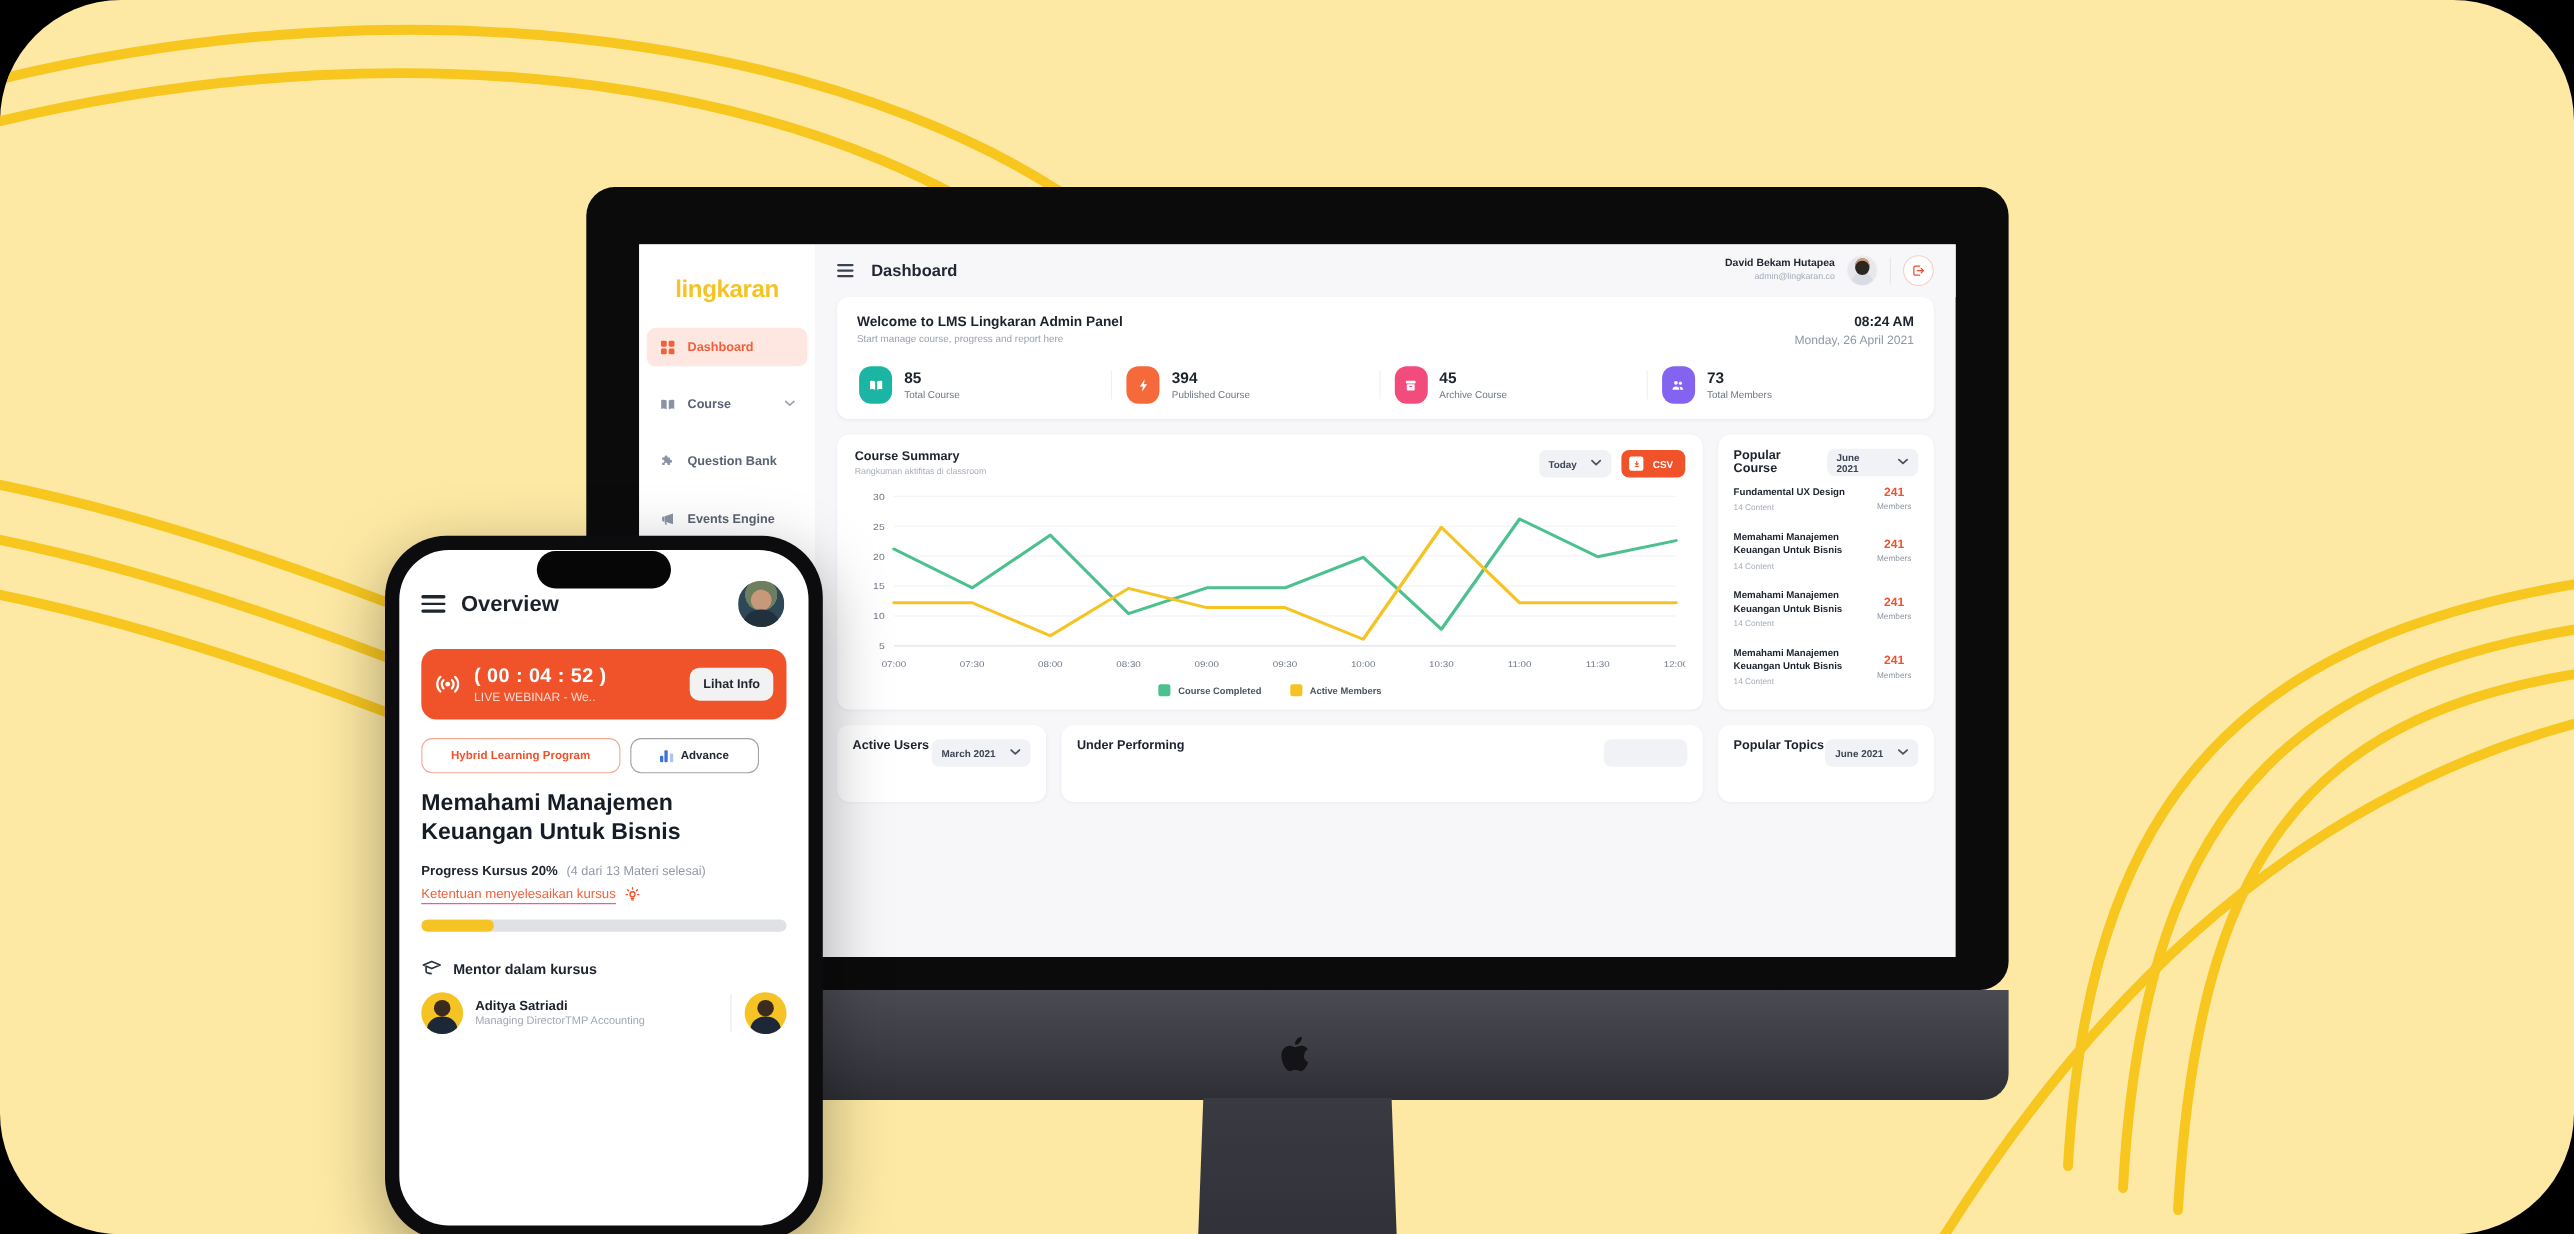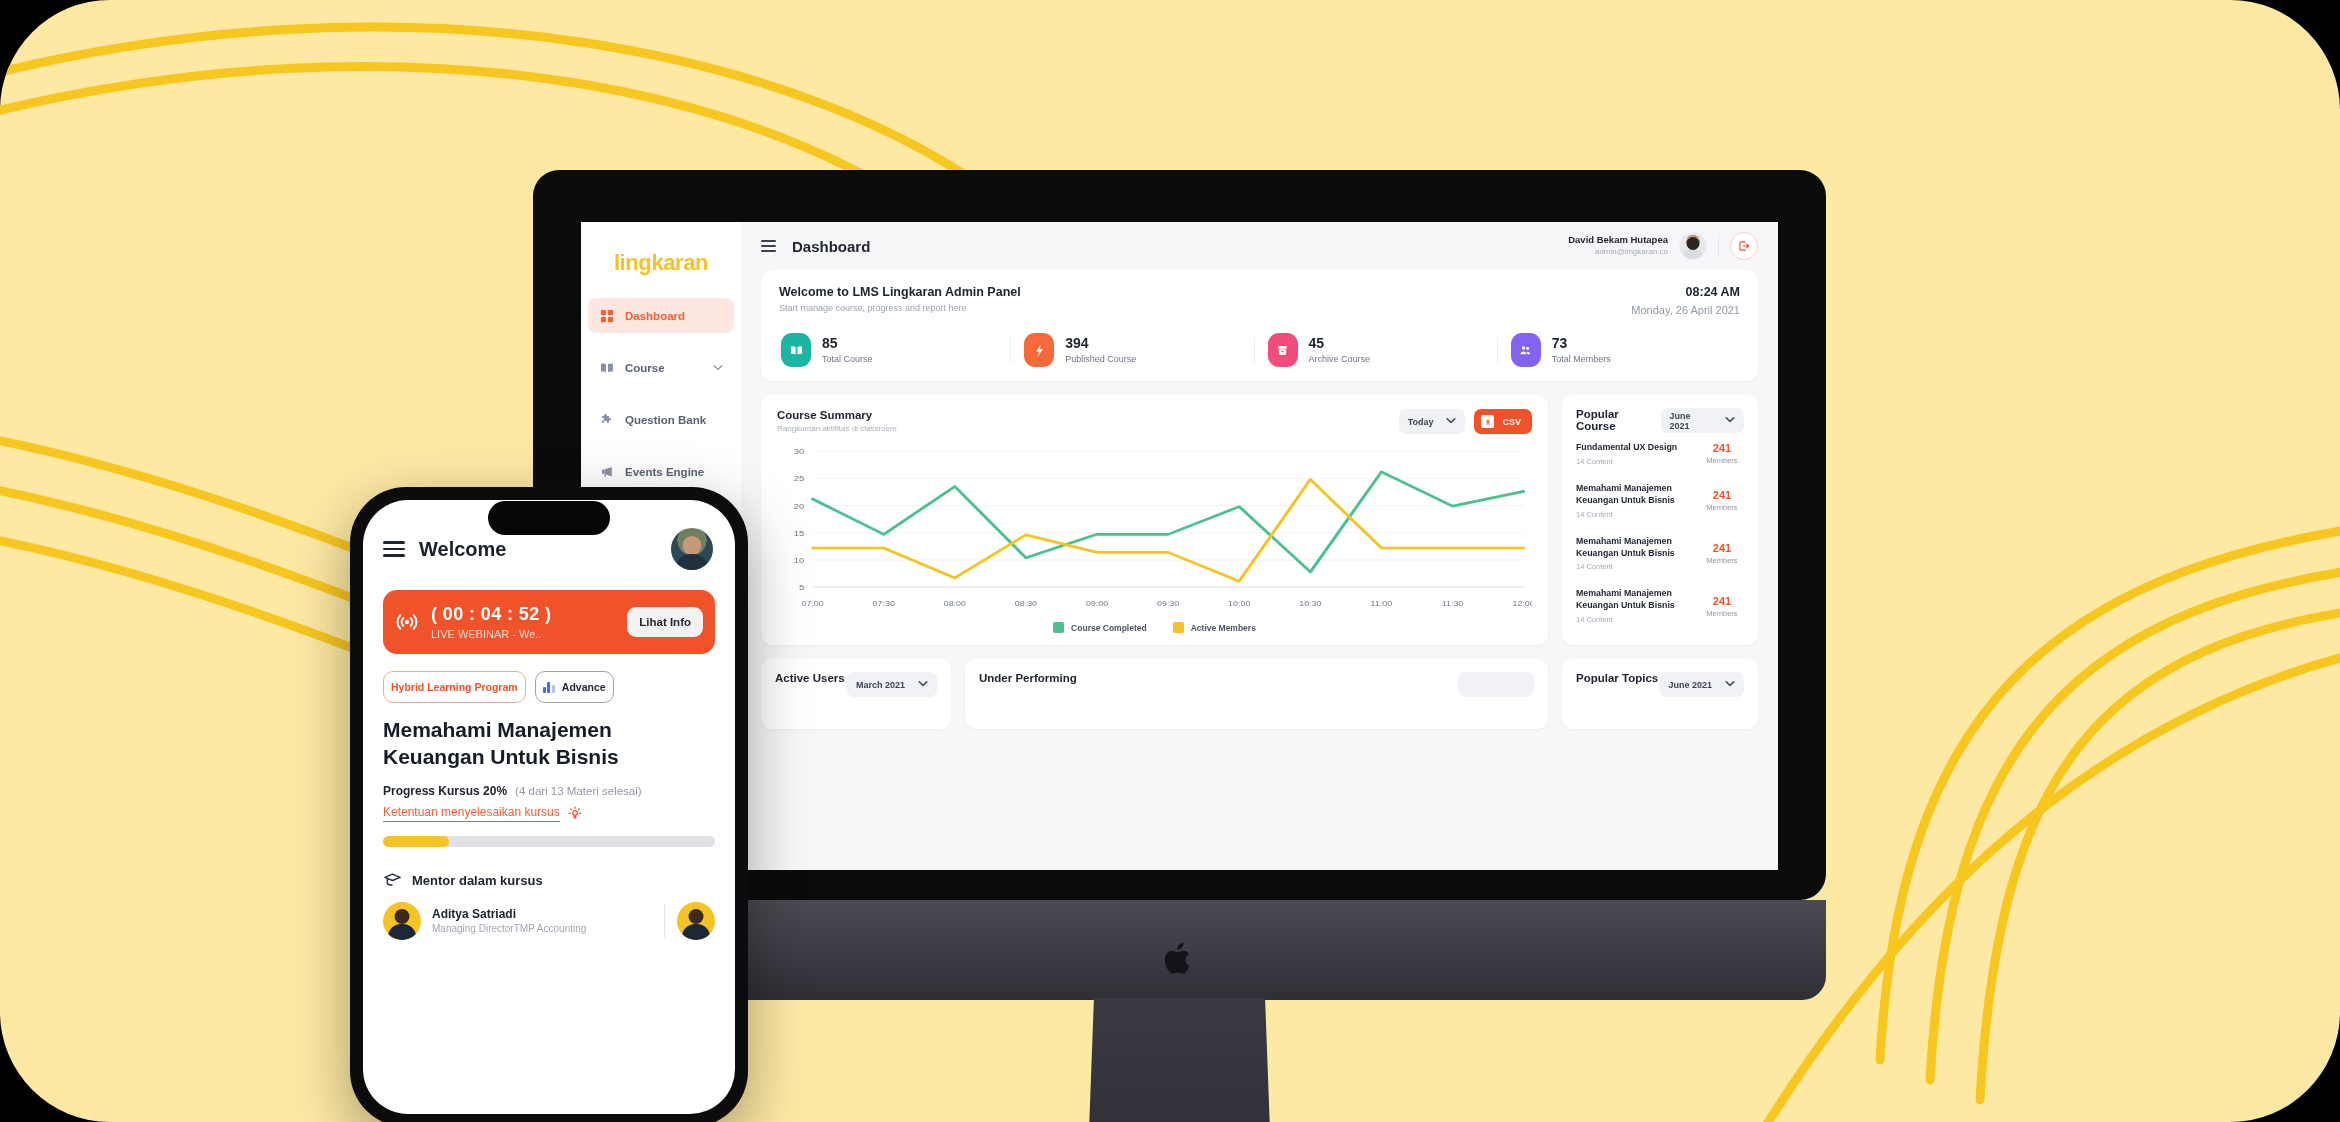--- a/index.html
+++ b/index.html
@@ -176,21 +176,21 @@
     margin: 18px 20px 0; background:#F0522A; border-radius:14px;
     display:flex; align-items:center; gap:12px; padding: 14px 12px;
   }
   .wb-ico { width:24px; height:24px; color:#fff; flex:0 0 24px; }
   .wb-text { flex:1; min-width:0; }
   .wb-timer { font-size:18px; font-weight:700; color:#ffffff; letter-spacing:.4px; }
   .wb-sub { font-size:11px; color:#FCD9CD; margin-top:3px; white-space:nowrap; overflow:hidden; text-overflow:ellipsis; }
   .wb-btn { background:#F2F2F2; color:#1F2630; font-size:11.5px; font-weight:700; border-radius:9px; padding:9px 12px; white-space:nowrap; }
 
   .tags { display:flex; gap:9px; margin: 17px 20px 0; }
-  .tag { border-radius:10px; padding: 9px 7px; font-size:10.5px; font-weight:700; display:flex; align-items:center; gap:7px; }
+  .tag { border-radius:10px; padding: 9px 26px; font-size:10.5px; font-weight:700; display:flex; align-items:center; gap:7px; }
   .tag-orange { border:1px solid #F3A992; color:#F0522A; }
   .tag-blue { border:1px solid #a3a3a3; color:#232A35; }
   .bars-ico { display:flex; align-items:flex-end; gap:1.6px; height:12px; }
   .bars-ico i { width:3px; border-radius:1px; background:#3B73D6; display:block; }
 
   .course-title { margin: 14px 20px 0; font-size:21px; font-weight:700; color:#161C25; line-height:1.28; }
   .progress-line { margin: 13px 20px 0; display:flex; align-items:baseline; gap:8px; flex-wrap:wrap; }
   .pg-label { font-size:12px; font-weight:700; color:#20262F; }
   .pg-note { font-size:11.5px; color:#9299A6; }
   .ketentuan { margin: 7px 20px 0; display:flex; align-items:center; gap:8px; }
@@ -576,21 +576,21 @@
   <div class="phone">
     <div class="phone-body"></div>
     <div class="phone-screen">
 
       <div class="ph-head">
         <div class="ph-burger">
             <span></span>
             <span></span>
             <span></span>
           </div>
-        <div class="ph-title">Welcome</div>
+        <div class="ph-title">Overview</div>
         <div class="ph-avatar"></div>
       </div>
 
       <div class="webinar">
         <span class="wb-ico">
           <svg viewBox="0 0 24 24" width="24" height="24" fill="none" stroke="currentColor" stroke-width="2" stroke-linecap="round">
               <circle cx="12" cy="12" r="2.2" fill="currentColor" stroke="none"></circle>
               <path d="M8.2 8.2a5.4 5.4 0 0 0 0 7.6M15.8 8.2a5.4 5.4 0 0 1 0 7.6"></path>
               <path d="M5.3 5.3a9.5 9.5 0 0 0 0 13.4M18.7 5.3a9.5 9.5 0 0 1 0 13.4"></path>
             </svg>

